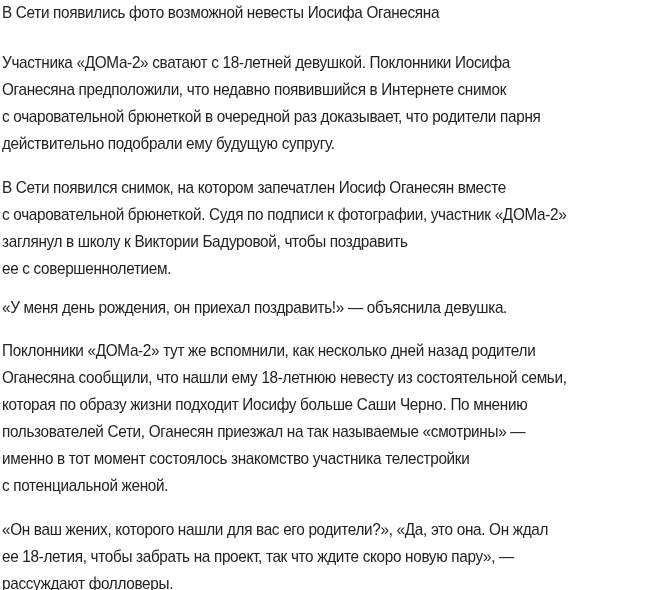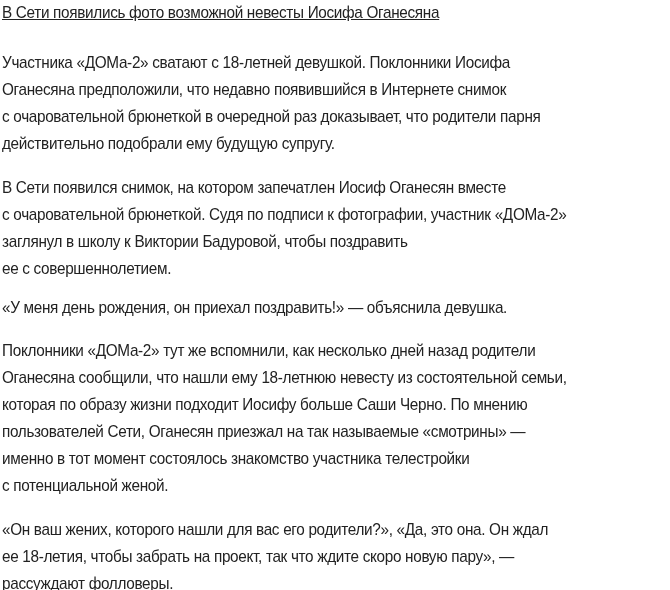--- a/index.html
+++ b/index.html
@@ -1,21 +1,21 @@
 <!DOCTYPE html>
 <html><head>
   <meta charset="utf-8">
   <style>
     html, body { margin: 0; padding: 0; background: #ffffff; }
     body {
       width: 670px; height: 590px; overflow: hidden;
       font-family: "Liberation Sans", sans-serif;
       color: #222222;
     }
-    .page { position: relative; padding: 0 0 0 2px; text-decoration: underline; }
+    .page { position: relative; padding: 0 0 0 2px; }
     .title {
       font-size: 17px; line-height: 22px;
       margin: 2px 0 0 0;
       font-weight: normal;
       letter-spacing: -0.35px;
       transform: scaleX(0.9); transform-origin: left;
       white-space: nowrap;
     }
     .para {
       font-size: 17px; line-height: 27px;

